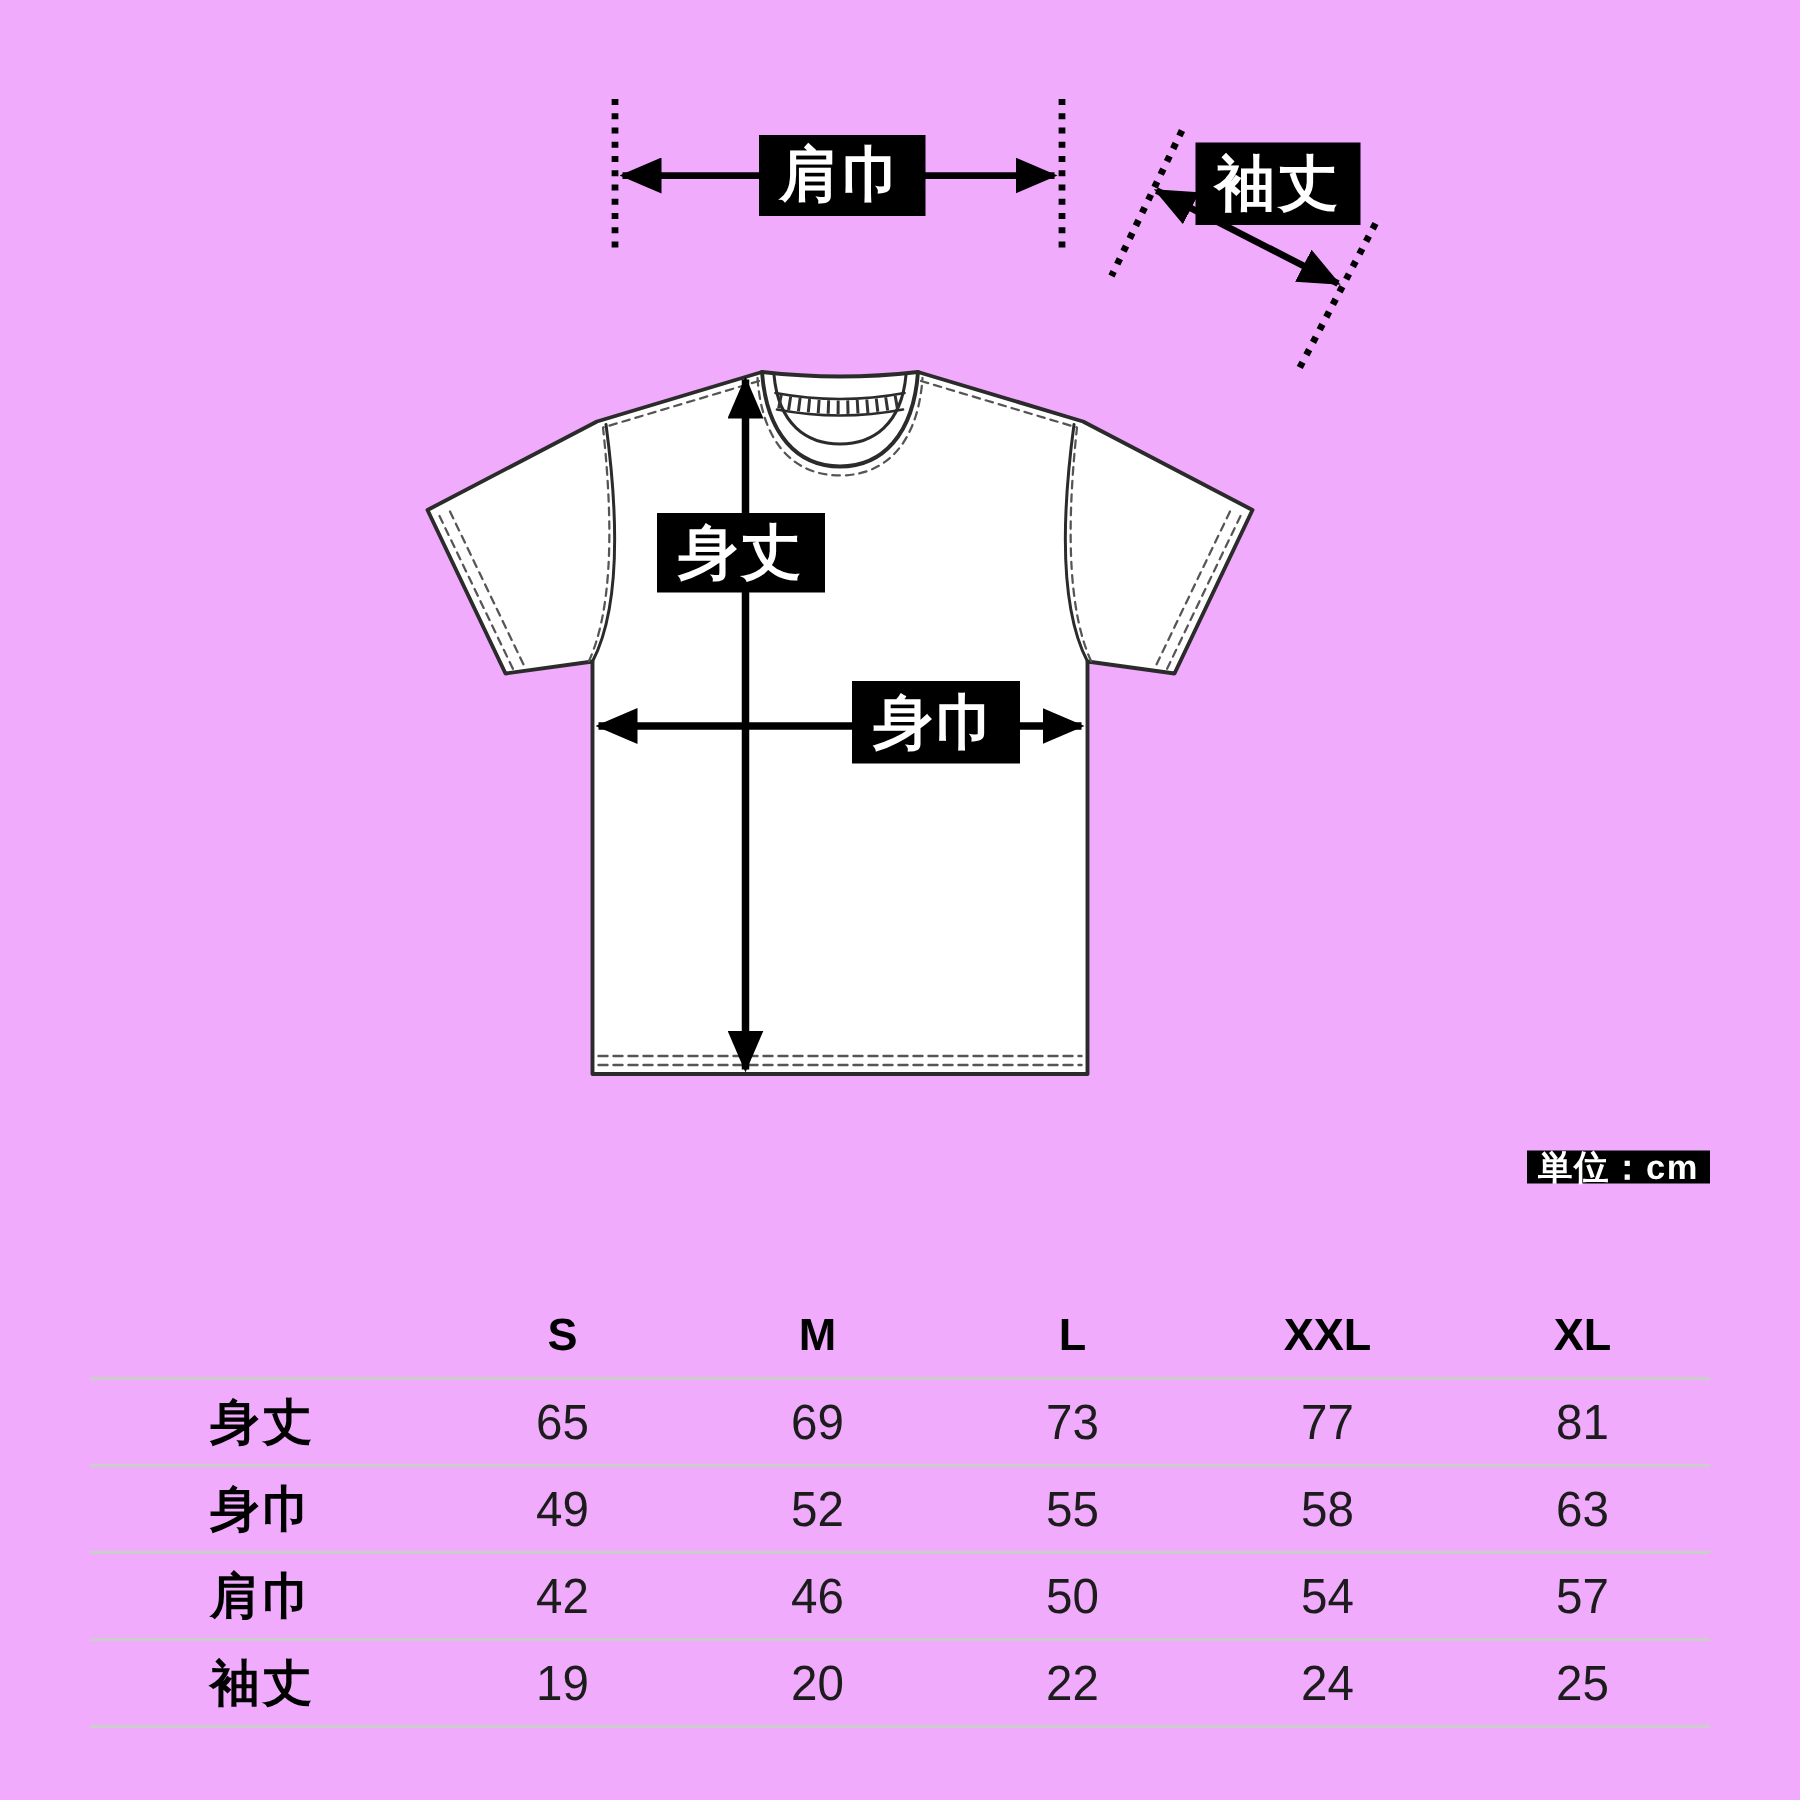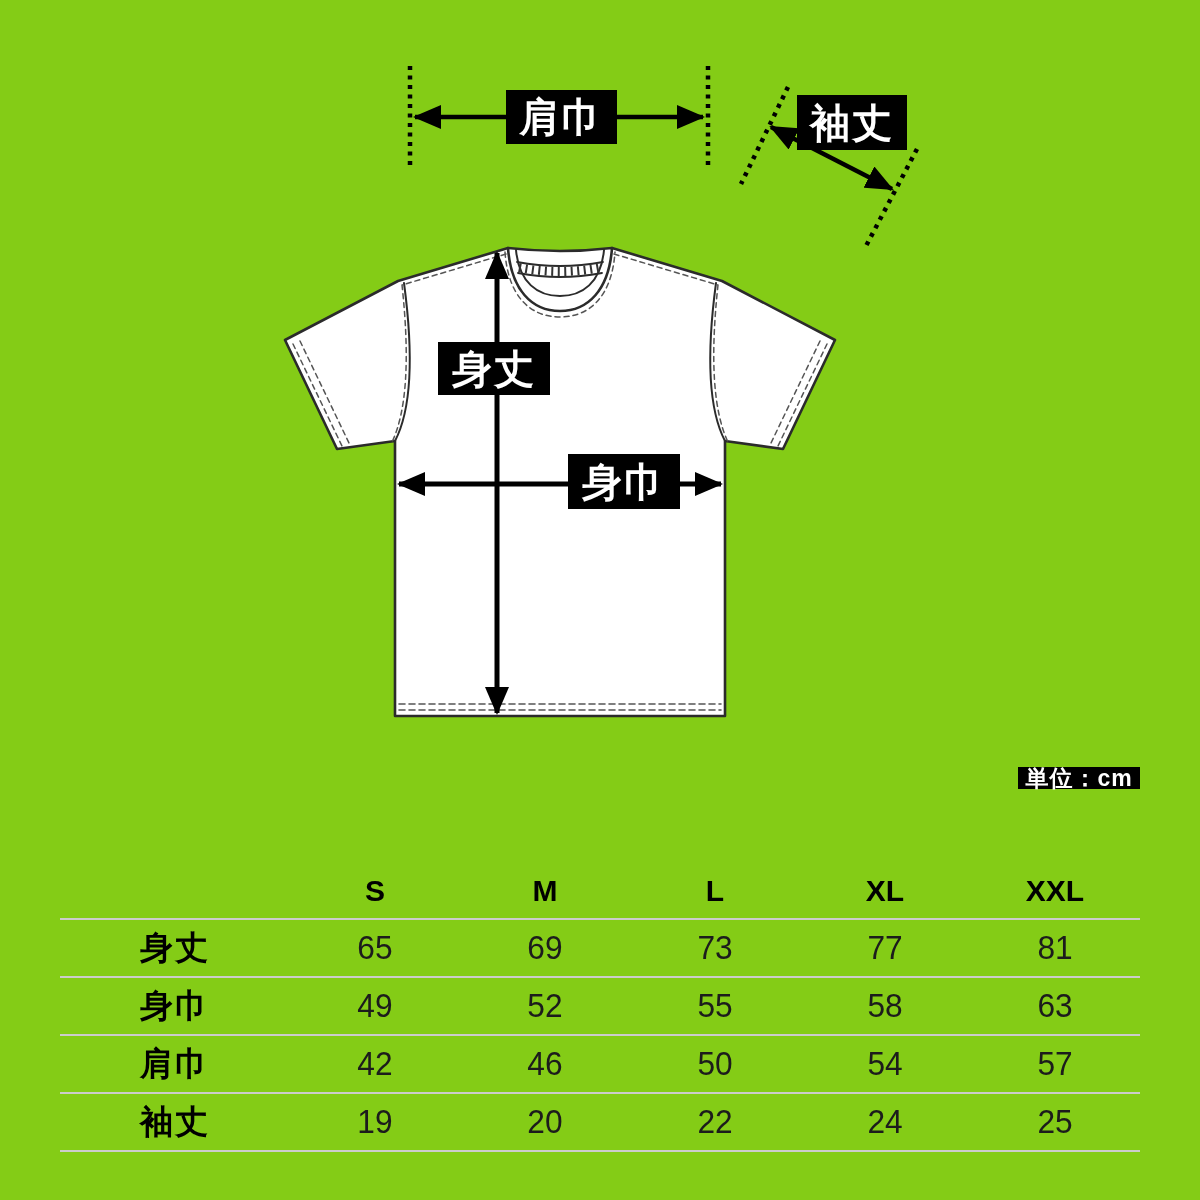--- a/index.html
+++ b/index.html
@@ -1,17 +1,17 @@
 <!DOCTYPE html>
 <html><head>
 <meta charset="utf-8">
 <style>
   html,body{margin:0;padding:0;background:#ffffff;}
   #stage{
-    position:relative;width:1200px;height:1200px;background:#84cc16;overflow:hidden;
+    position:relative;width:1200px;height:1200px;background:#f0abfc;overflow:hidden;
     font-family:"Liberation Sans","DejaVu Sans",sans-serif;color:#111;
   }
   #diagram-svg{position:absolute;left:0;top:0;}
   .tag{
     position:absolute;background:#000;color:#fff;display:flex;
     align-items:center;justify-content:center;font-weight:700;
     font-size:40px;letter-spacing:2px;line-height:1;
   }
   .tag.small{font-size:23px;letter-spacing:1px;}
   
@@ -89,22 +89,22 @@
   <div class="tag" style="left:438px;top:342px;width:112px;height:53px;">身丈</div>
   <div class="tag" style="left:568px;top:454px;width:112px;height:55px;">身巾</div>
   <div class="tag small" style="left:1018px;top:767px;width:122px;height:22px;">単位：cm</div>
 
   <div id="size-table">
     <div class="t-row header">
       <div class="t-cell head"></div>
       <div class="t-cell head">S</div>
       <div class="t-cell head">M</div>
       <div class="t-cell head">L</div>
+      <div class="t-cell head">XXL</div>
       <div class="t-cell head">XL</div>
-      <div class="t-cell head">XXL</div>
     </div>
     <div class="t-row">
       <div class="t-cell rowlabel">身丈</div>
       <div class="t-cell">65</div>
       <div class="t-cell">69</div>
       <div class="t-cell">73</div>
       <div class="t-cell">77</div>
       <div class="t-cell">81</div>
     </div>
     <div class="t-row">

